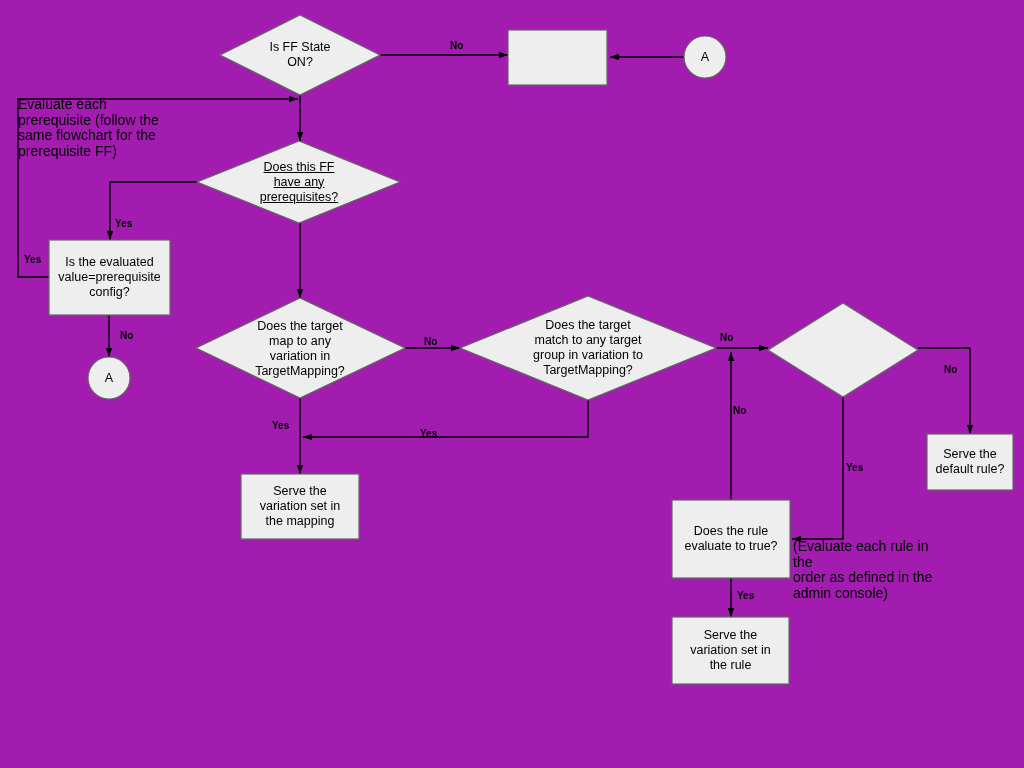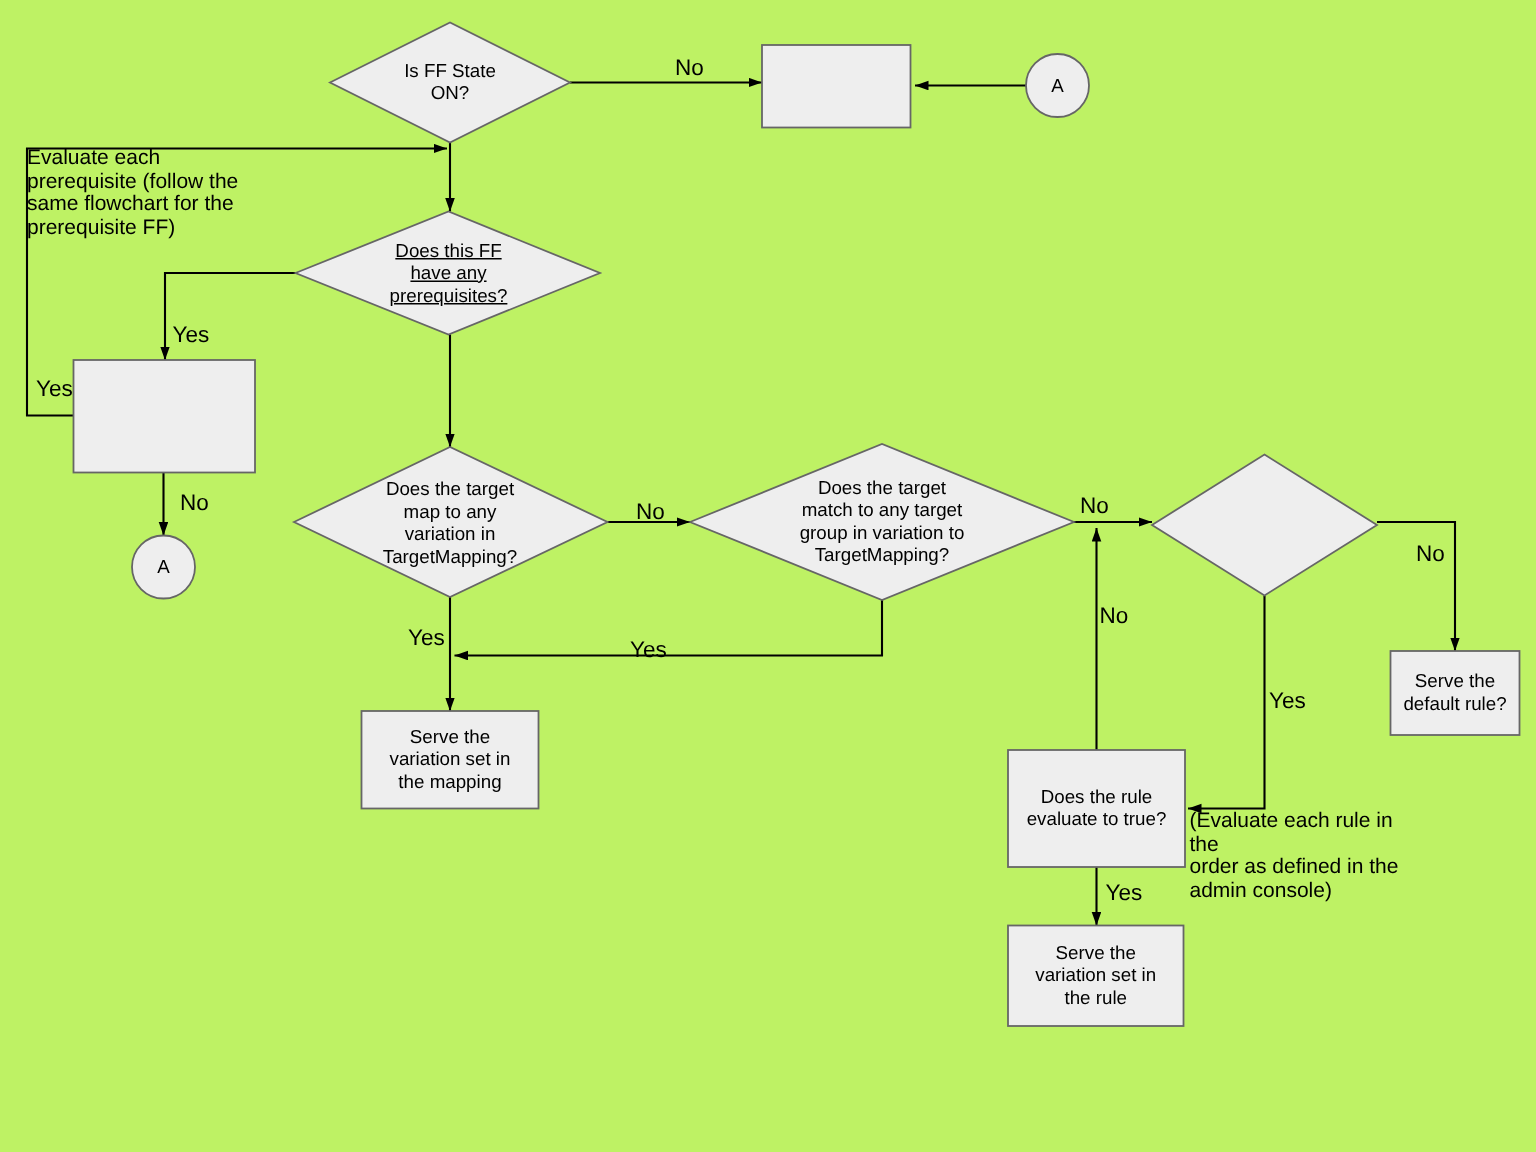--- a/index.html
+++ b/index.html
@@ -11,21 +11,21 @@
   body {
     font-family: "Liberation Sans", sans-serif;
     width: 1024px;
     height: 768px;
     overflow: hidden;
   }
   #canvas {
     position: relative;
     width: 1024px;
     height: 768px;
-    background: #bef264;
+    background: #a21caf;
   }
   svg.layer {
     position: absolute;
     left: 0;
     top: 0;
     width: 1024px;
     height: 768px;
   }
   .shape-text {
     position: absolute;
@@ -34,24 +34,25 @@
     justify-content: center;
     text-align: center;
     font-size: 12.5px;
     line-height: 15px;
     color: #000000;
     pointer-events: none;
     white-space: pre-line;
   }
   .edge-label {
     position: absolute;
-    font-size: 15px;
+    font-size: 10px;
     line-height: 15px;
     color: #000000;
     white-space: nowrap;
+    font-weight: bold;
   }
   .note-text {
     position: absolute;
     font-size: 14px;
     line-height: 15.5px;
     color: #000000;
     white-space: pre-line;
   }
 </style>
 </head>
@@ -134,20 +135,23 @@
   <div class="shape-text" style="left:240px; top:25px; width:120px; height:60px;">Is FF State
 ON?</div>
 
 
   <div class="shape-text" style="left:684px; top:36px; width:42px; height:42px;">A</div>
 
   <div class="shape-text" style="left:229px; top:152px; width:140px; height:60px;text-decoration:underline;">Does this FF
 have any
 prerequisites?</div>
 
+  <div class="shape-text" style="left:49px; top:240px; width:121px; height:75px;">Is the evaluated
+value=prerequisite
+config?</div>
 
   <div class="shape-text" style="left:88px; top:357px; width:42px; height:42px;">A</div>
 
   <div class="shape-text" style="left:234px; top:318px; width:132px; height:62px;">Does the target
 map to any
 variation in
 TargetMapping?</div>
 
   <div class="shape-text" style="left:508px; top:316px; width:160px; height:64px;">Does the target
 match to any target

